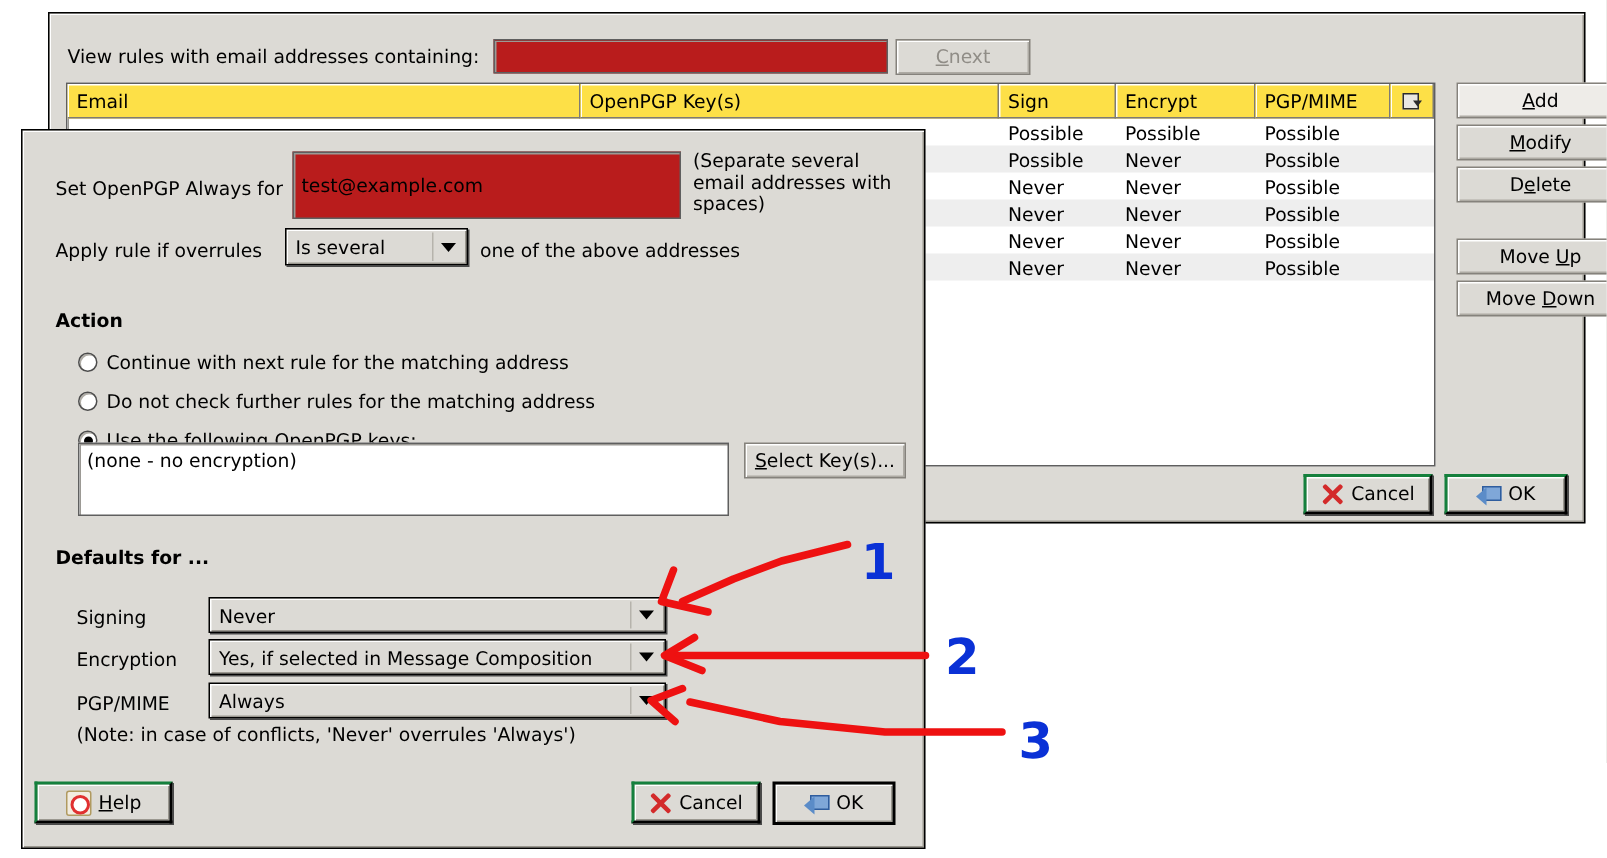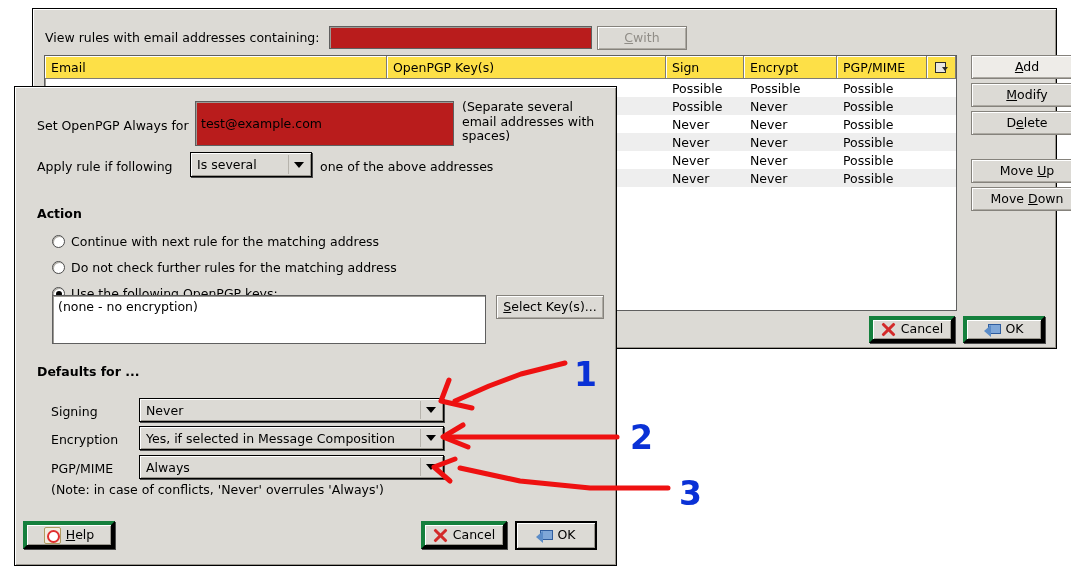--- a/index.html
+++ b/index.html
@@ -8,21 +8,21 @@
     background:#ffffff;
     font-family:"DejaVu Sans","Liberation Sans",sans-serif;
     font-size:12.5px;
     color:#000;
     overflow:hidden;
     position:relative;
   }
   
   .btn{
     background:#dcdad5;
-    border:4px solid #15803d;
+    border:2px solid #15803d;
     border-right-color:#000;border-bottom-color:#000;
     box-shadow: inset 1px 1px 0 #ffffff, inset -1px -1px 0 #9a978f, 1px 1px 0 #4a4a4a;
     font-family:"DejaVu Sans","Liberation Sans",sans-serif;
     font-size:12.5px;
     color:#000;
     text-align:center;
     box-sizing:border-box;
     padding:0;
     line-height:1;
     display:flex;align-items:center;justify-content:center;
@@ -210,21 +210,21 @@
 
 <div id="bgwin">
 
   <div id="viewlabel">View rules with email addresses containing:</div>
 
   <div class="field" id="viewfield">
     <span></span>
   </div>
 
   <div class="btn flat disabled" id="clearbtn">
-    <span><u>C</u><span>with</span></span>
+    <span><u>C</u><span>next</span></span>
   </div>
 
   <div id="listview">
     <div id="hdrrow">
       <div class="hcell" style="width:342px;flex:none;">Email</div>
       <div class="hcell" style="width:279px;flex:none;">OpenPGP Key(s)</div>
       <div class="hcell" style="width:78px;flex:none;">Sign</div>
       <div class="hcell" style="width:93px;flex:none;">Encrypt</div>
       <div class="hcell" style="width:90px;flex:none;">PGP/MIME</div>
       <div class="hcell iconcell">
@@ -306,21 +306,21 @@
 <div id="dlg">
 
   <div id="setrules-label">Set OpenPGP Always for</div>
 
   <div class="field" id="emailfield">
     <span>test@example.com</span>
   </div>
 
   <div id="sepnote">(Separate several email addresses with spaces)</div>
 
-  <div id="applylabel">Apply rule if following</div>
+  <div id="applylabel">Apply rule if overrules</div>
   <div class="combo" id="applycombo">
     <span>Is several</span>
     <span class="arrowbox"></span>
   </div>
   <div id="applysuffix">one of the above addresses</div>
 
   <div id="actionhdr">Action</div>
 
   <div class="radio-row" style="top:147px;">
     <span class="radio"></span>

